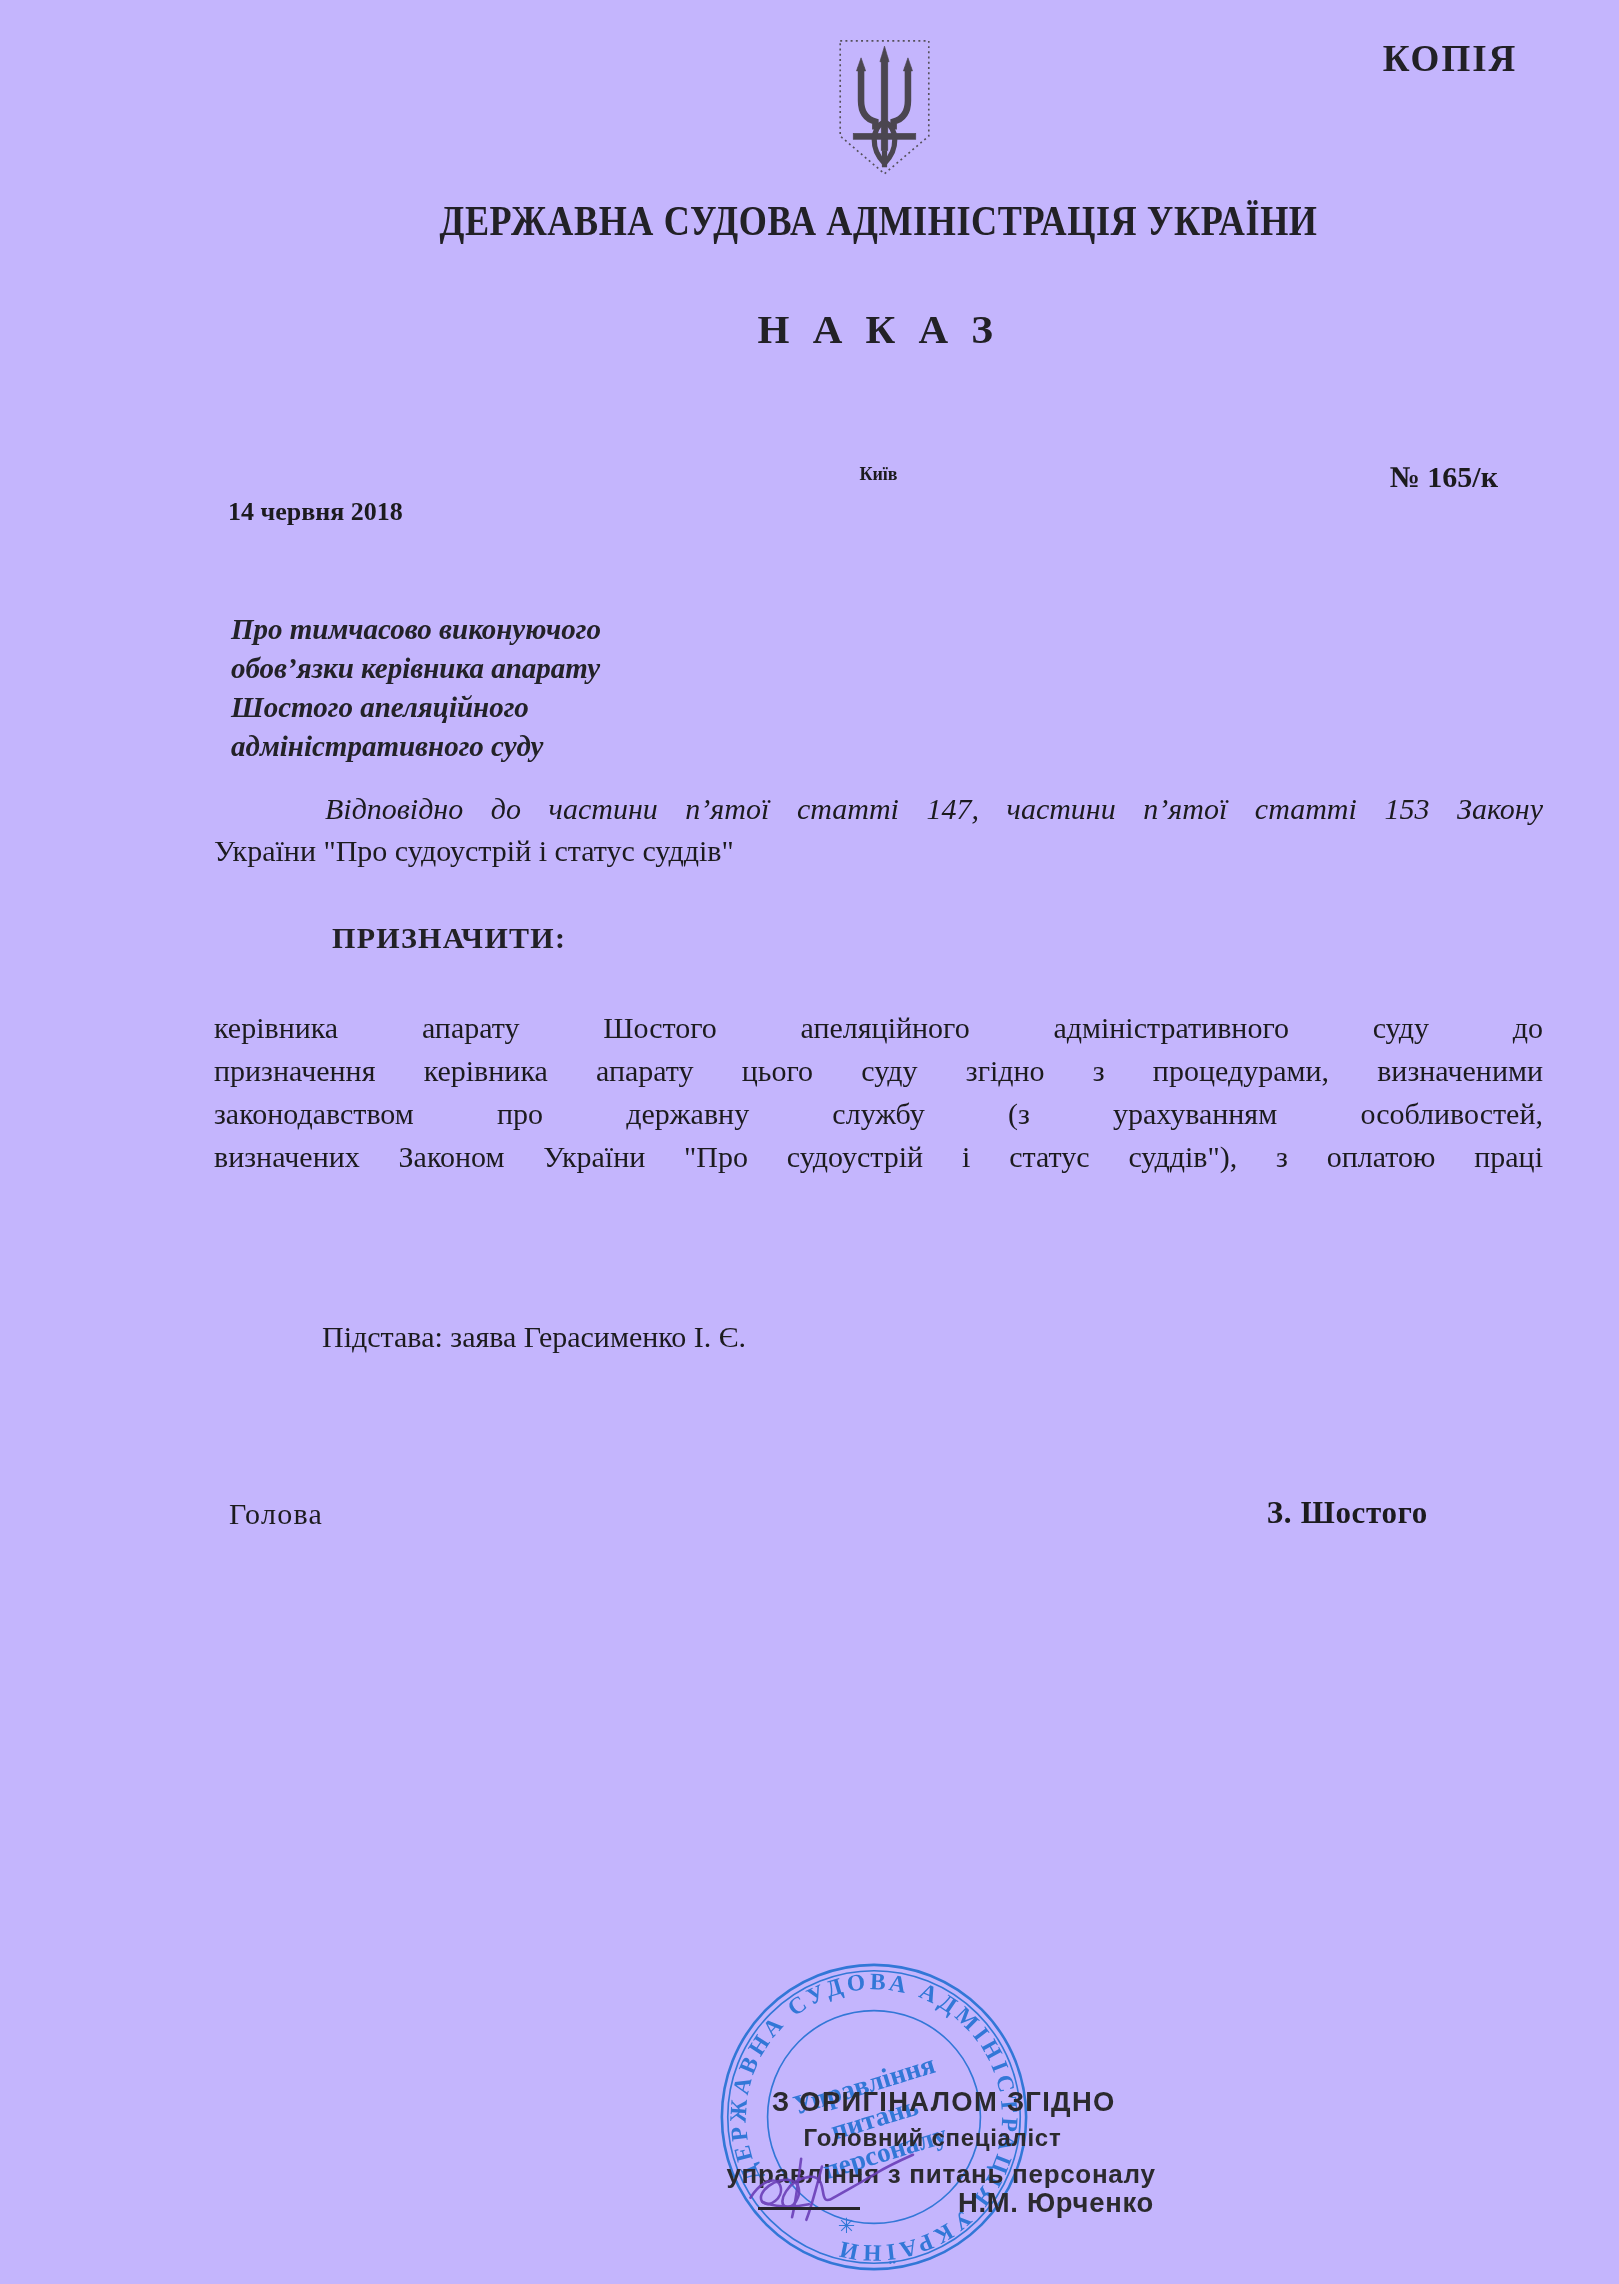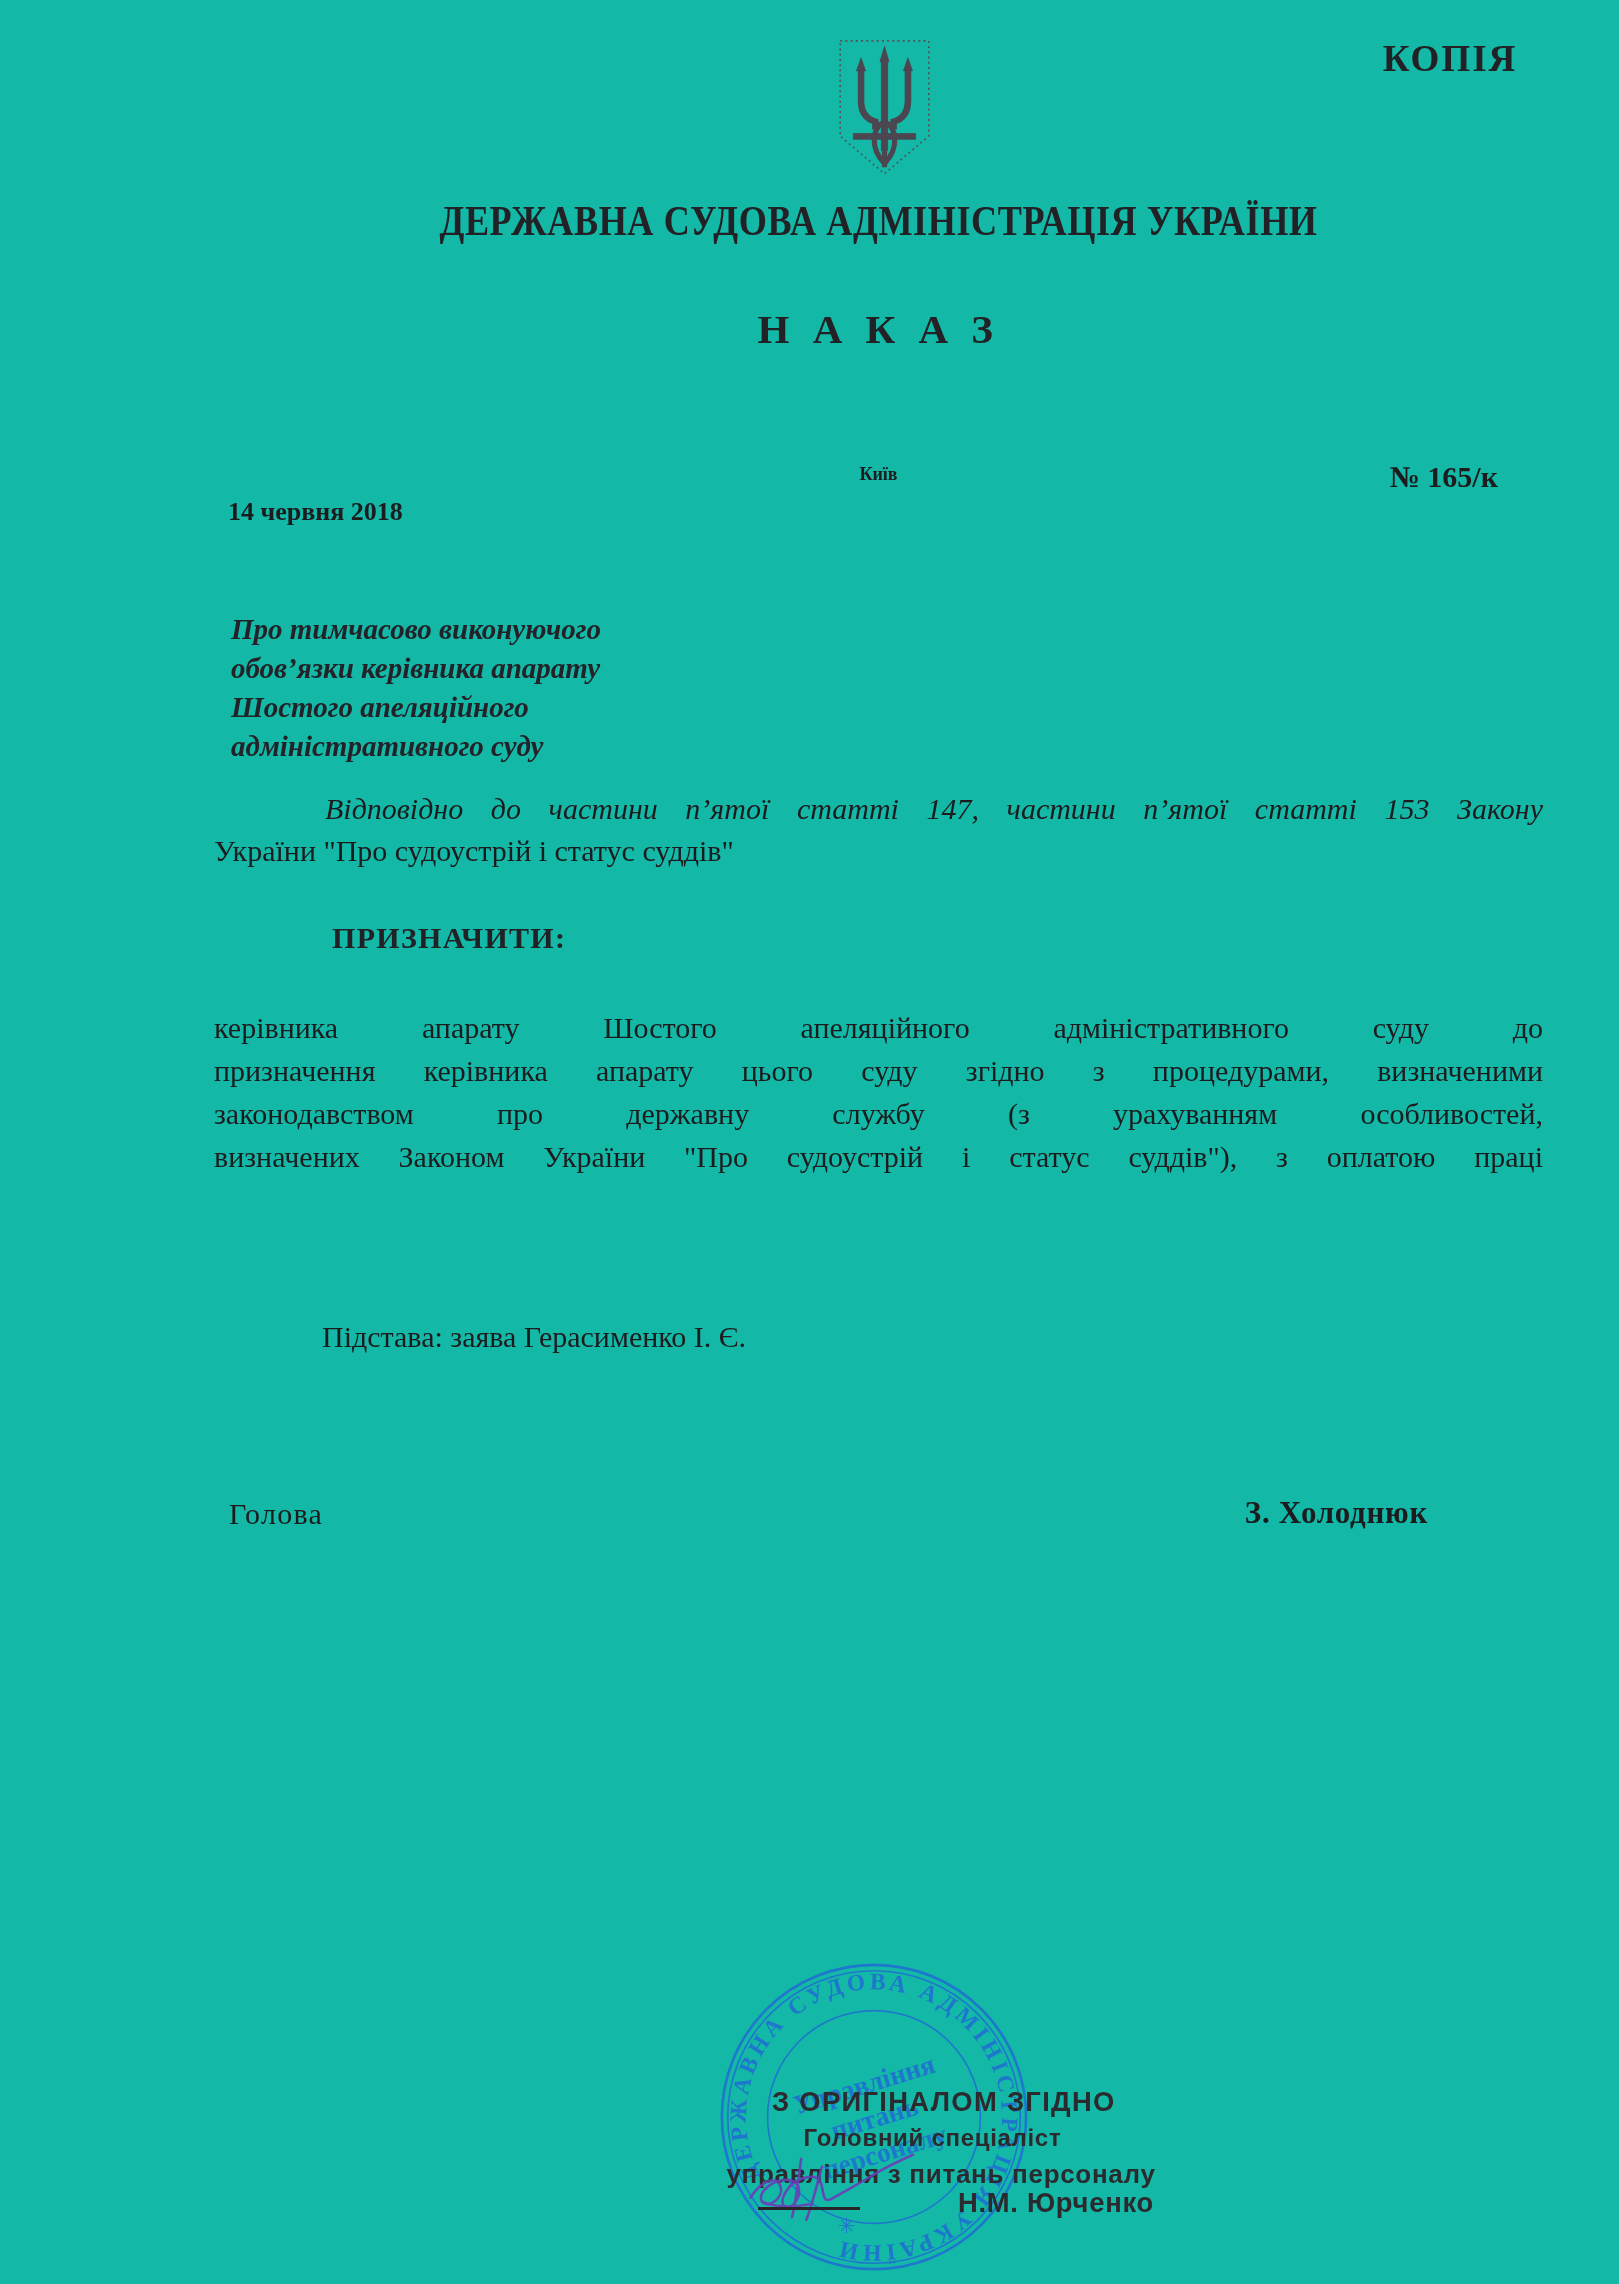--- a/index.html
+++ b/index.html
@@ -1,19 +1,19 @@
 <!DOCTYPE html>
 <html style="font-size:10.5px"><head>
 <meta charset="utf-8">
 <style>
   html,body{margin:0;padding:0;background:#ffffff;}
   .page{
     position:relative;
     width:1619px;height:2284px;
-    background:#14b8a6;
+    background:#c4b5fd;
     font-family:"Liberation Serif", serif;
     color:#1c1b1e;
     overflow:hidden;
   }
   .abs{position:absolute;}
 
   .copy-label{
     top:37px;left:1378px;width:144px;
     font-size:37px;font-weight:700;letter-spacing:2px;
     color:#222126;text-align:center;
@@ -120,21 +120,21 @@
   <div class="abs bodytext para2">
     <div class="ln jline">керівника апарату Шостого апеляційного адміністративного суду до</div>
     <div class="ln jline">призначення керівника апарату цього суду згідно з процедурами, визначеними</div>
     <div class="ln jline">законодавством про державну службу (з урахуванням особливостей,</div>
     <div class="ln jline">визначених Законом України "Про судоустрій і статус суддів"), з оплатою праці</div>
   </div>
 
   <div class="abs bodytext basis">Підстава: заява Герасименко І. Є.</div>
 
   <div class="abs sig-role">Голова</div>
-  <div class="abs sig-name">З. Холоднюк</div>
+  <div class="abs sig-name">З. Шостого</div>
 
   <svg class="abs stamp-svg" viewBox="0 0 484 484" xmlns="http://www.w3.org/2000/svg">
     <g opacity="0.88">
       <circle cx="242" cy="242" r="233" fill="none" stroke="#1f6fd2" stroke-width="4"></circle>
       <circle cx="242" cy="242" r="224" fill="none" stroke="#1f6fd2" stroke-width="2.5"></circle>
       <circle cx="242" cy="242" r="163" fill="none" stroke="#1f6fd2" stroke-width="2.5"></circle>
       <defs>
         <path id="ringPath" d="M 72,340 A 196,196 0 1 1 412,340 A 196,196 0 0 1 72,340"></path>
       </defs>
       <text font-family="Liberation Serif, serif" font-size="36" font-weight="700" letter-spacing="6" fill="#1f6fd2">

